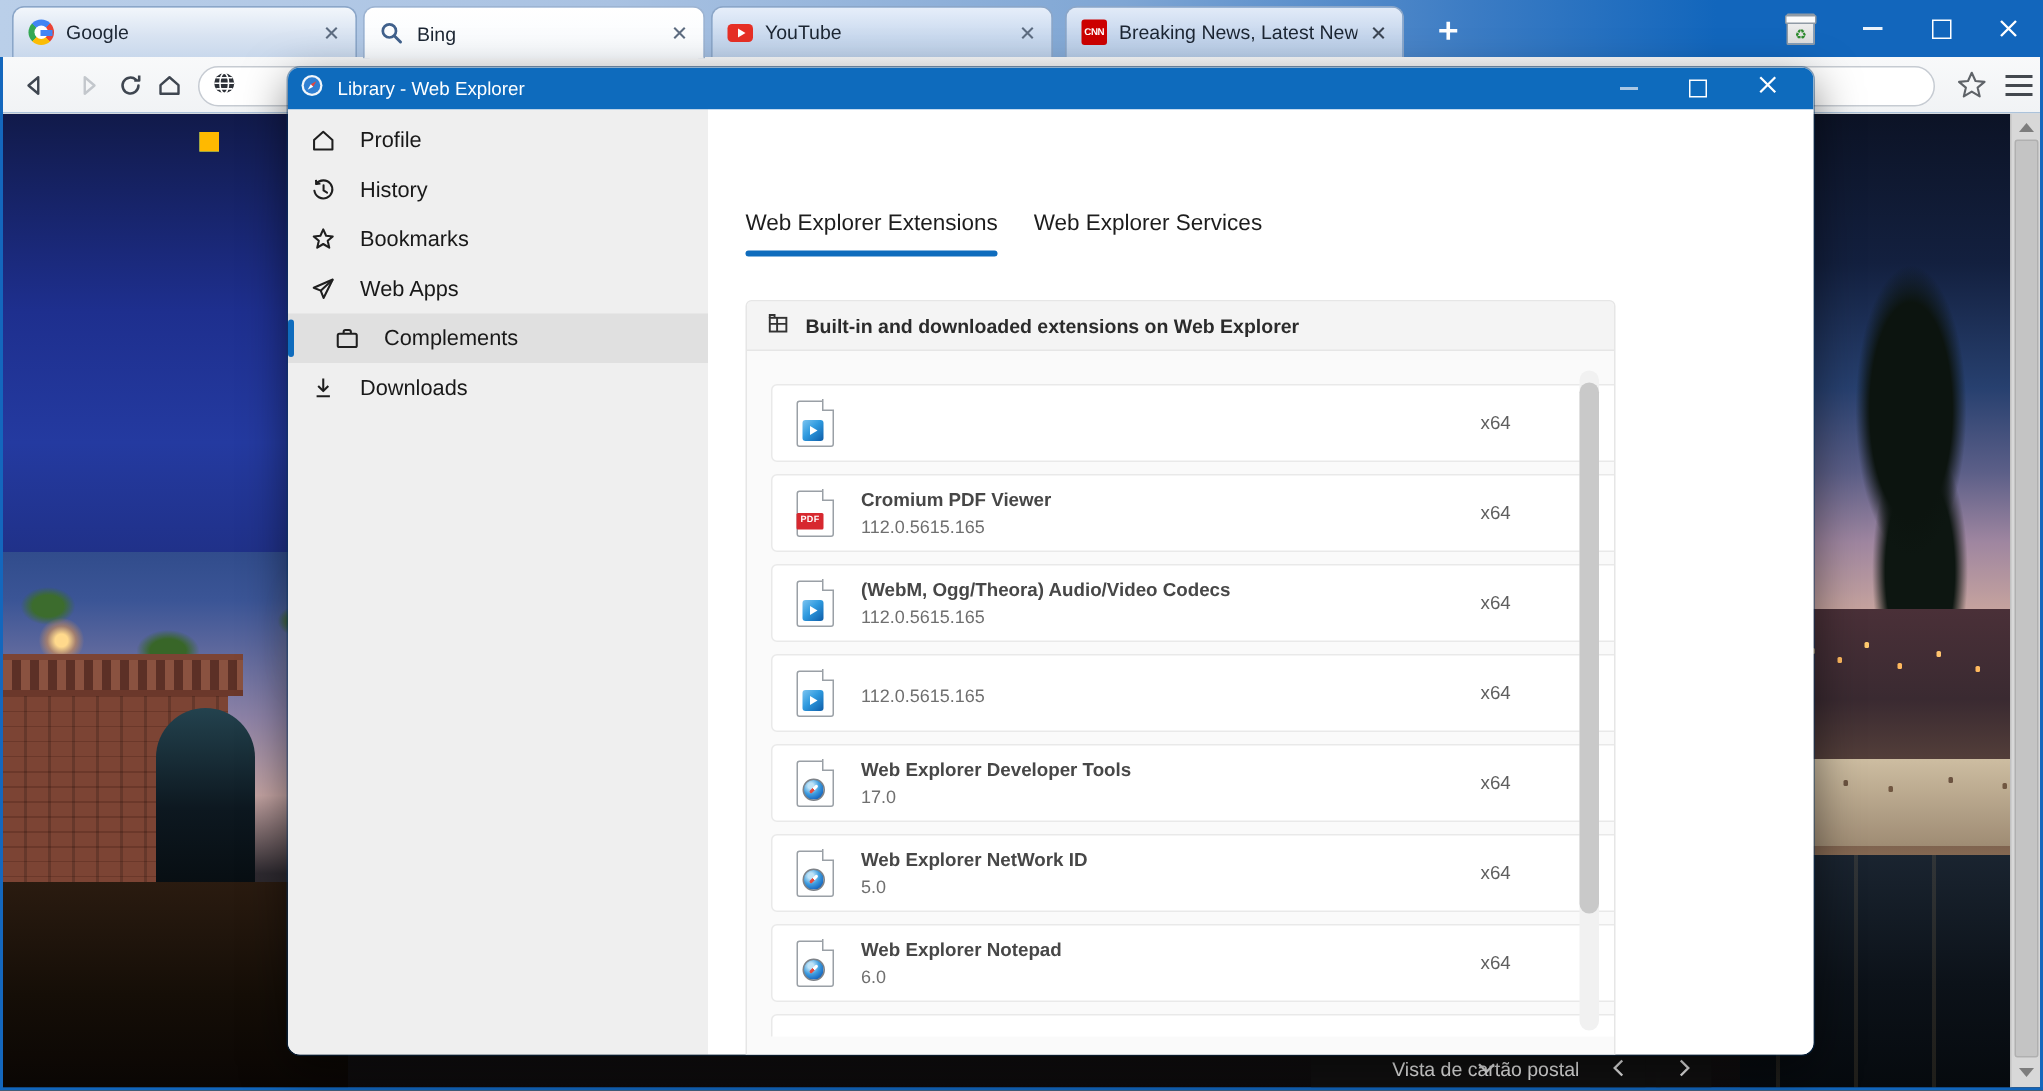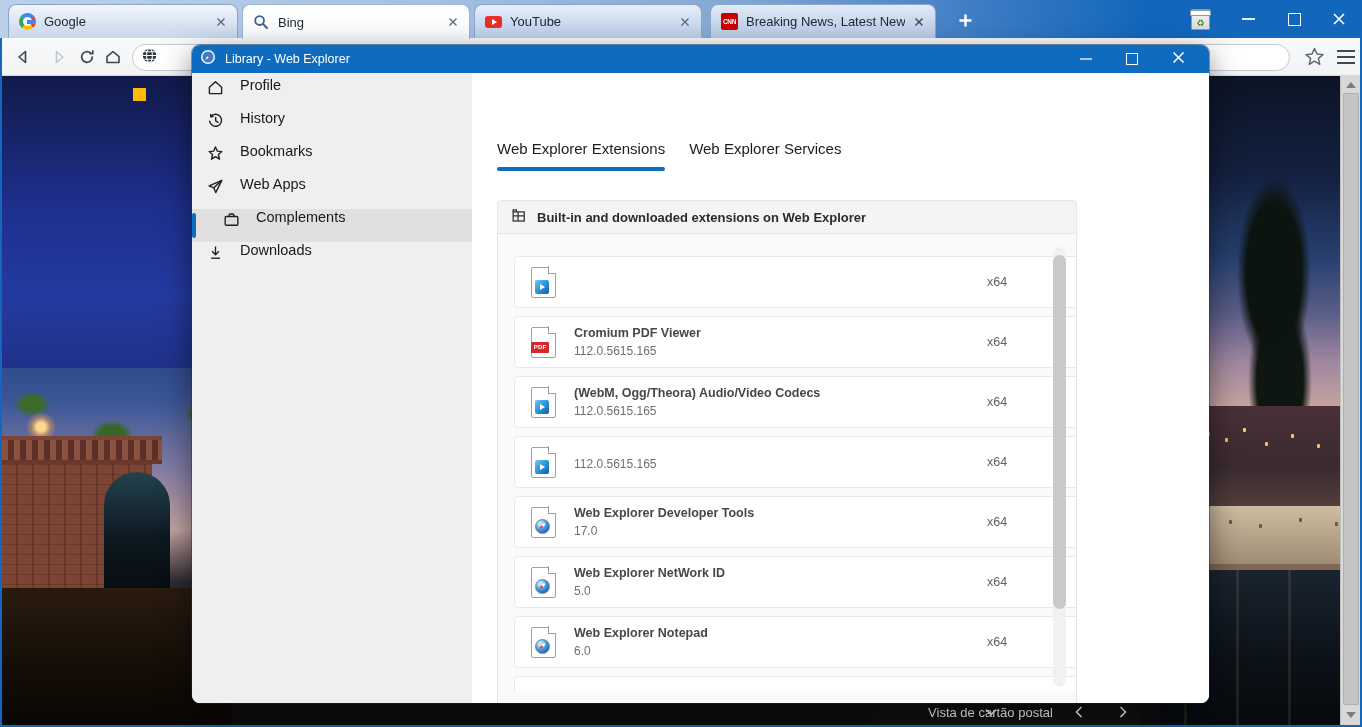--- a/index.html
+++ b/index.html
@@ -114,21 +114,21 @@
   
   .dialog{position:absolute;left:160px;top:45px;width:1017px;height:658px;border-radius:8px;overflow:hidden;z-index:20;
     box-shadow:0 10px 30px rgba(0,0,0,.5),0 0 0 1px rgba(10,70,130,.45);background:#fff;margin-left:32px;}
   .dlg-titlebar{height:28px;background:#0e6bbd;display:flex;align-items:center;padding:0 8px;gap:9px;}
   .dlg-title{color:#fff;font-size:12.5px;flex:1;}
   .dlg-ctl{display:flex;align-items:center;gap:34px;padding-right:16px;}
   .dlg-min{width:12px;height:2px;background:#a9c7e4;}
   .dlg-max{width:10px;height:10px;border:1.4px solid #fff;}
   .dlg-body{display:flex;height:630px;}
   .dlg-side{width:280px;background:#efefef;padding-top:4px;box-sizing:border-box;flex:0 0 auto;}
-  .side-item{height:33px;display:flex;gap:15px;padding-left:13px;font-size:14.5px;color:#191919;position:relative;}
+  .side-item{height:33px;display:flex;align-items:center;gap:15px;padding-left:13px;font-size:14.5px;color:#191919;position:relative;}
   .side-item.selected{background:#e0e0e0;padding-left:29px;}
   .side-item.selected::before{content:"";position:absolute;left:0;top:4px;bottom:4px;width:4px;background:#0f6cbd;border-radius:2px;}
   .side-ic{width:20px;height:20px;display:flex;align-items:center;justify-content:center;}
   .dlg-main{flex:1;background:#fff;position:relative;}
   .plugin-bar{height:41px;background:#f0f1f2;border-bottom:1px solid #e2e3e5;display:flex;align-items:center;gap:9px;
     padding-left:36px;color:#9b9b9b;font-size:12.5px;box-sizing:border-box;}
   .we-tabs{position:absolute;left:25px;top:67px;display:flex;gap:24px;}
   .we-tab{font-size:15px;color:#1d1d1d;position:relative;padding-bottom:10px;}
   .we-tab.active::after{content:"";position:absolute;left:0;right:0;bottom:-4px;height:4px;border-radius:2px;background:#0f6cbd;}
   .ext-container{position:absolute;left:25px;top:127px;width:580px;height:508px;box-sizing:border-box;

